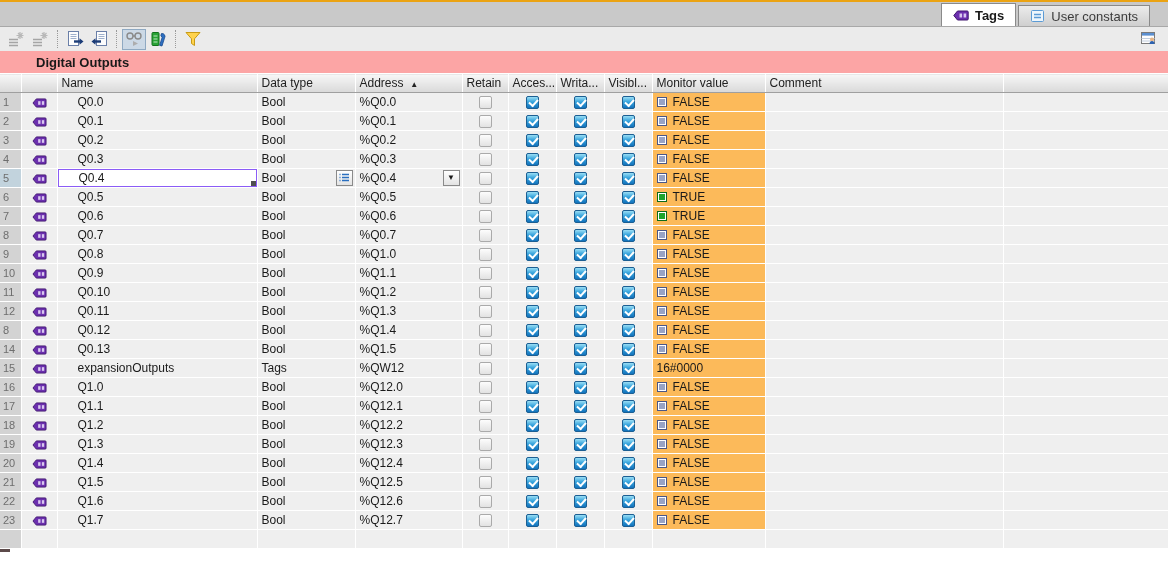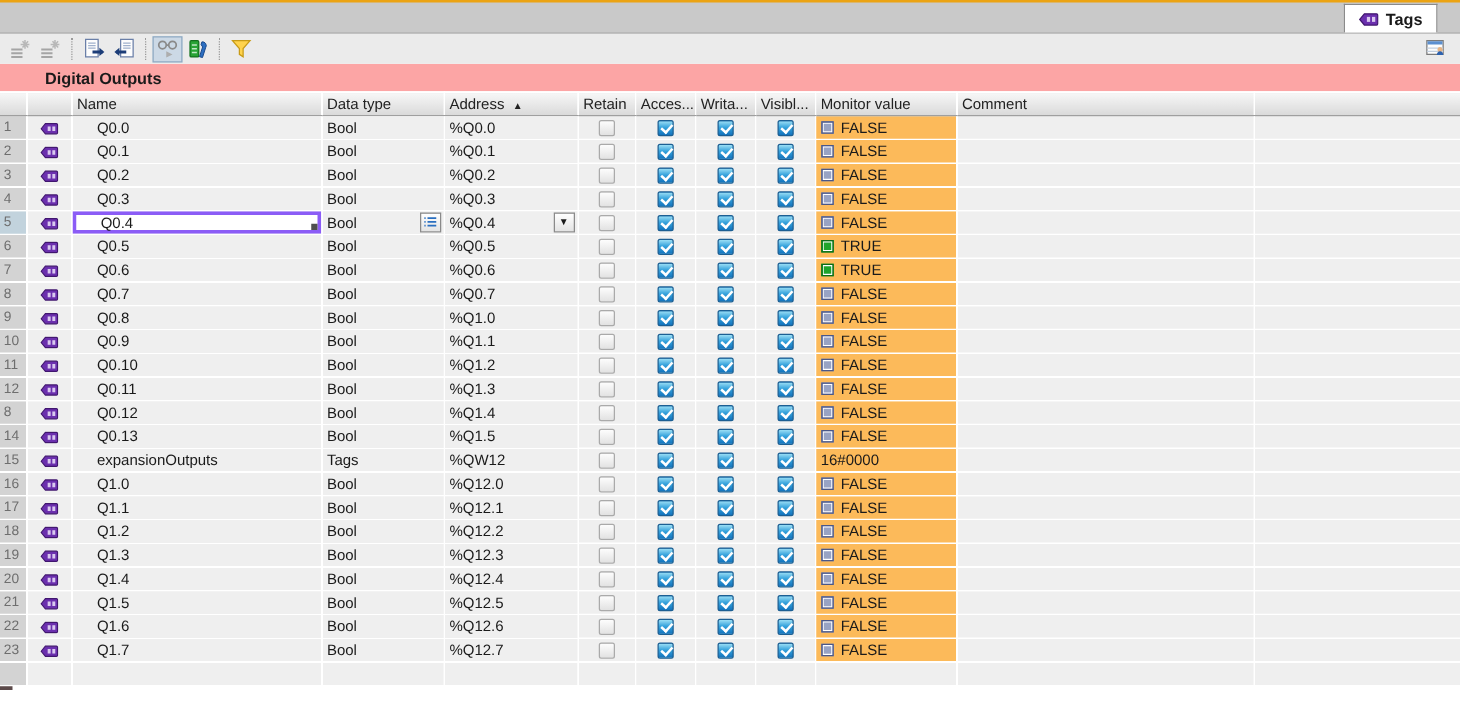--- a/index.html
+++ b/index.html
@@ -30,21 +30,21 @@
   td { height:19px; background:#efefef; border-right:1px solid #fff; border-bottom:1px solid #fff; font-size:12px; color:#1a1a1a; white-space:nowrap; overflow:hidden; padding:0; vertical-align:middle; }
   td.num { background:#d3d3d3; color:#6e6e6e; font-size:11px; padding-left:3px; }
   td.num.sel { background:#c2d3dd; }
   td.icn { text-align:center; }
   td.icn svg { vertical-align:middle; }
   td.name { padding-left:20px; position:relative; }
   td.type, td.addr { padding-left:4px; position:relative;margin-left:23px; }
   td.addnew-cells { background:#e7e7e7; }
   .addnew-text { color:#8d8d8d; }
 
-  .editbox { position:absolute; left:0; top:0; right:0; bottom:0; background:#fff; border:3px solid #8b5cf6; display:flex; align-items:center; padding-left:20px; }
+  .editbox { position:absolute; left:0; top:0; right:0; bottom:0; background:#fff; border:1px solid #8b5cf6; display:flex; align-items:center; padding-left:20px; }
   .fill-handle { position:absolute; right:0px; bottom:0px; width:5px; height:5px; background:#4f4f4f; }
 
   .cellbtn { position:absolute; right:2px; top:1px; width:17px; height:16px; background:linear-gradient(#ffffff,#e3e3e3); border:1px solid #8a8a8a; display:flex; align-items:center; justify-content:center; padding:0; }
   .cellbtn .arrow { font-size:8px; color:#1a1a1a; line-height:1; }
 
   td.chk { text-align:center; }
   .cb { width:13px; height:13px; margin:0 auto; border-radius:2px; position:relative; display:block; }
   .cb-blue { border:1px solid #1c5f93; background:linear-gradient(#9adef5 0%, #36a3dc 45%, #1373bd 100%); }
   .cb-blue::after { content:""; position:absolute; left:2px; top:2px; width:7px; height:4px; border-left:2px solid #fff; border-bottom:2px solid #fff; transform:rotate(-48deg); }
   .cb-empty { border:1px solid #aaaaaa; background:linear-gradient(#fdfdfd,#e2e2e2); }
@@ -69,20 +69,27 @@
 
 <div class="topbar">
   <div class="tabs">
     <div class="tab active">
       <svg width="16" height="11" viewBox="0 0 16 11">
         <path d="M0.8,5.5 L4.5,1 h9.7 a1,1 0 0 1 1,1 v7 a1,1 0 0 1 -1,1 H4.5 Z" fill="#6b2fae" stroke="#41176f"></path>
         <rect x="6.5" y="3.5" width="2.6" height="4" fill="#d9c8ef"></rect>
         <rect x="10.6" y="3.5" width="2.6" height="4" fill="#d9c8ef"></rect>
       </svg>
       <span>Tags</span>
+    </div>
+    <div class="tab inactive">
+      <svg width="15" height="14" viewBox="0 0 15 14">
+        <rect x="1.5" y="1.5" width="12" height="11" rx="1" fill="#eef6fc" stroke="#5b9bd5"></rect>
+        <path d="M4 5.5h7M4 8.5h7" stroke="#5b9bd5" stroke-width="1.5"></path>
+      </svg>
+      <span>User constants</span>
     </div>
   </div>
 </div>
 
 <div class="toolbar">
   <button class="tbtn" style="background:none;border:none">
     <svg width="18" height="18" viewBox="0 0 18 18">
       <path d="M2 9.5h9M2 12.5h9M2 15.5h9" stroke="#a5a5a5" stroke-width="1.6"></path>
       <path d="M13 2v7M9.5 5.5h7M11 3l4.5 5M15.5 3L11 8" stroke="#b8b8b8" stroke-width="1.2"></path>
     </svg>

